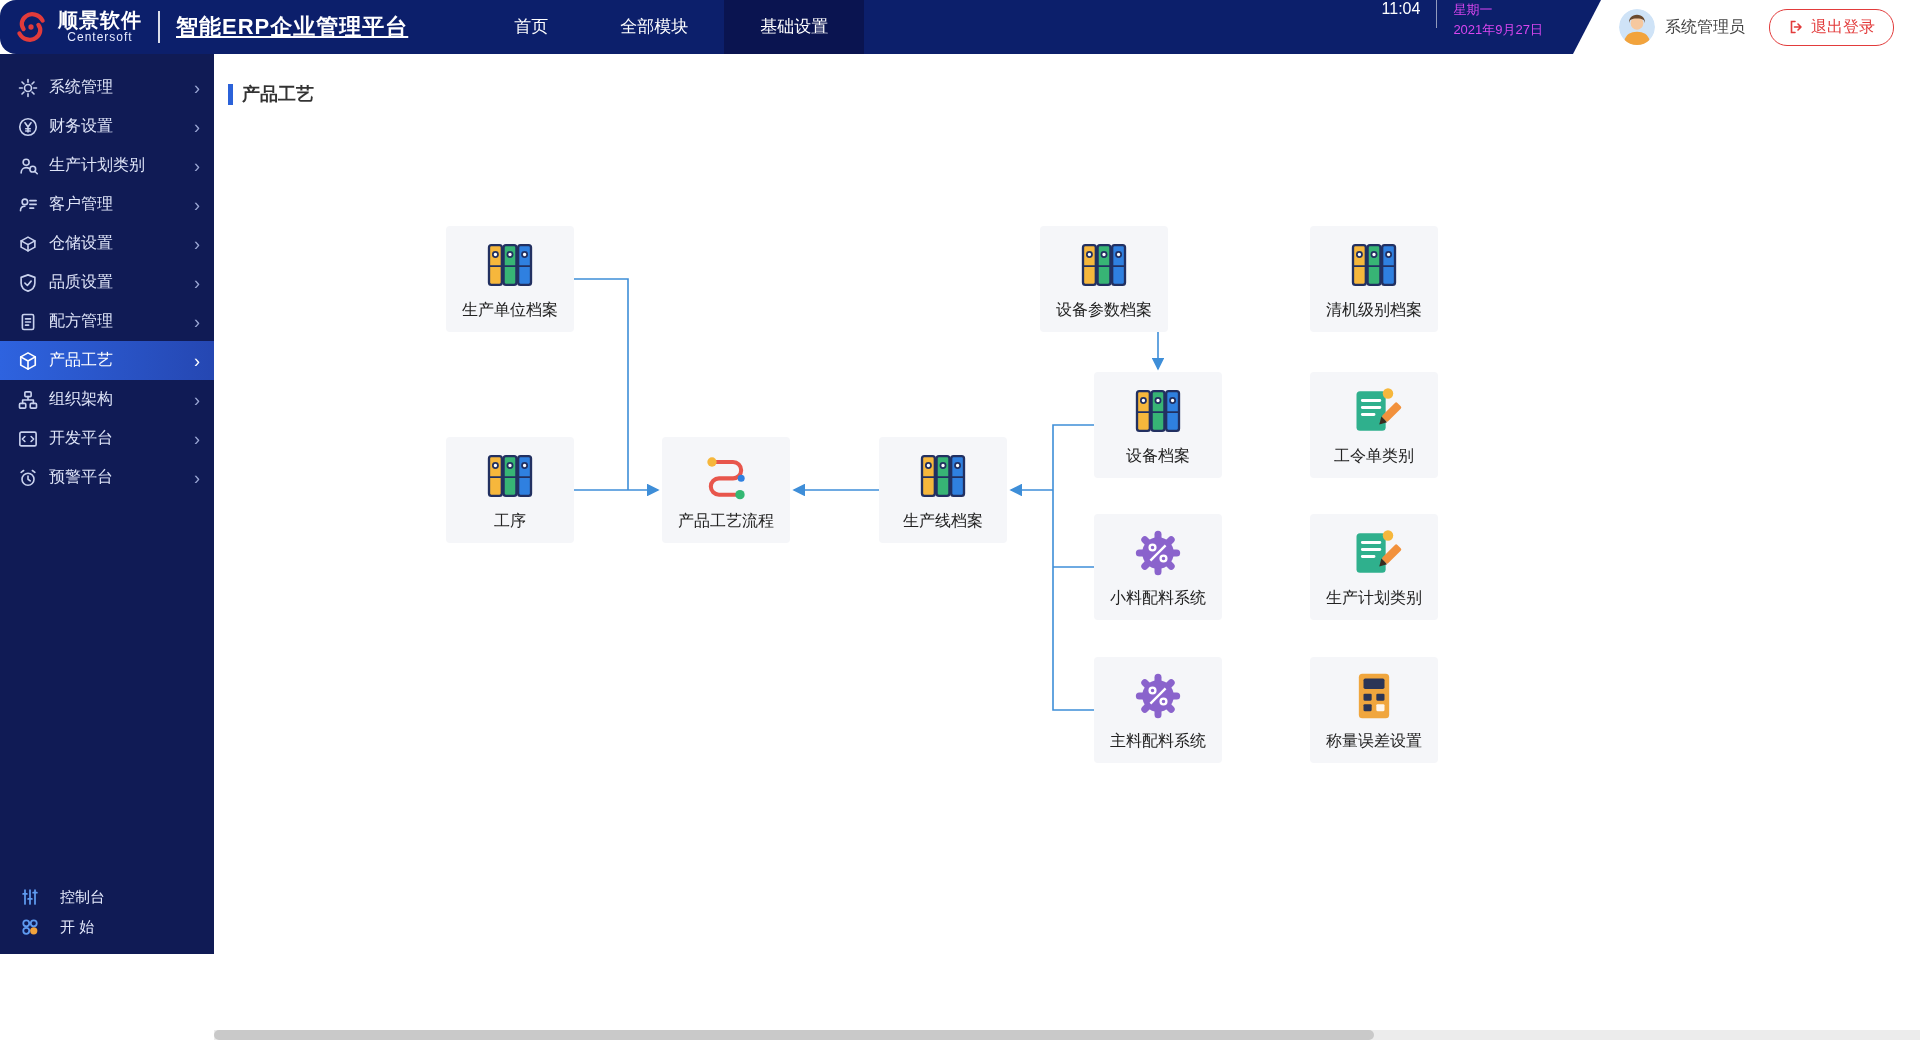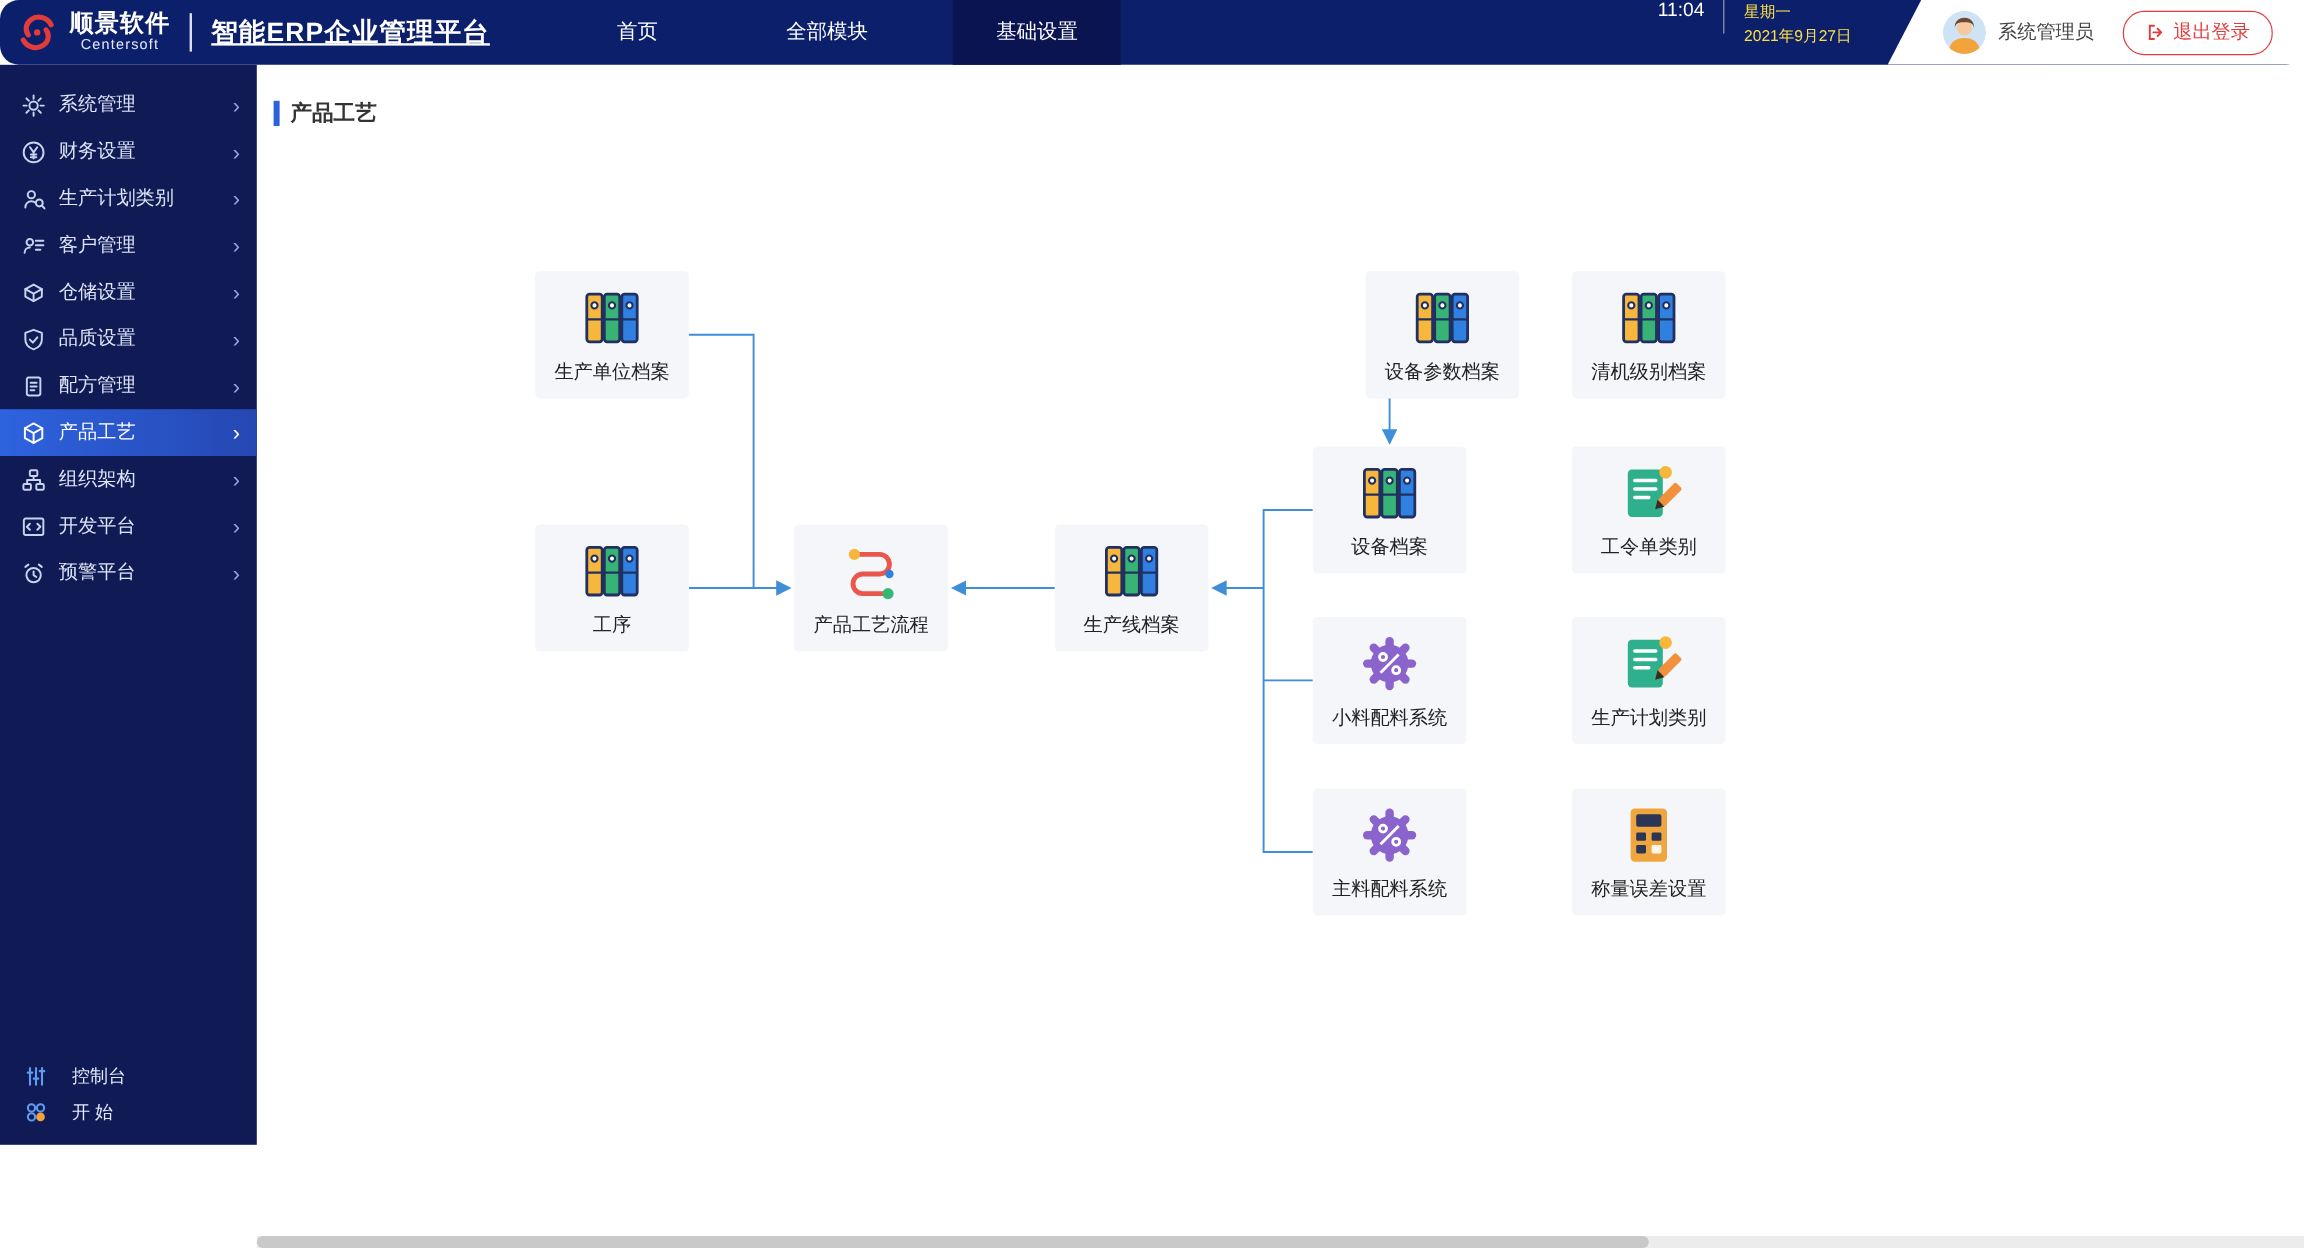--- a/index.html
+++ b/index.html
@@ -9,27 +9,27 @@
   
   .topbar { position:absolute; top:0; left:0; width:1920px; height:54px;
     background:#0c1f6b; color:#fff; display:flex; align-items:center; z-index:20;border-radius:16px; }
   .brand { display:flex; align-items:center; padding-left:12px; }
   .logo { width:38px; height:38px; margin-right:8px; flex:0 0 auto; }
   .brand-text { text-align:center; line-height:1.1; }
   .brand-cn { font-size:20px; font-weight:bold; letter-spacing:1px; }
   .brand-en { font-size:12px; letter-spacing:1px; color:#e7ebff; }
   .brand-divider { width:2px; height:32px; background:rgba(255,255,255,.85); margin:0 16px; }
   .app-title { font-size:22px; font-weight:bold; letter-spacing:1px;text-decoration:underline; }
-  .topnav { display:flex; height:54px; margin-left:70px;gap:35px; }
+  .topnav { display:flex; height:54px; margin-left:70px; }
   .nav-item { height:54px; line-height:54px; padding:0 36px; font-size:17px; cursor:pointer; }
   .nav-item.active { background:#0a1450; }
   .top-right { margin-left:auto; display:flex; height:54px; }
   .time { font-size:16px; margin-right:16px; }
   .vline { width:1px; height:28px; background:rgba(255,255,255,.55); margin-right:16px; }
-  .datebox { font-size:13px; line-height:1.55; margin-right:30px; color:#fde047; }
+  .datebox { font-size:13px; line-height:1.55; margin-right:30px; color:#d946ef; }
   .user-panel { height:54px; background:#fff; display:flex; align-items:center;
     padding:0 26px 0 46px; clip-path:polygon(28px 0,100% 0,100% 100%,0 100%); }
   .avatar { width:36px; height:36px; border-radius:50%; overflow:hidden; flex:0 0 auto; }
   .user-name { color:#444; font-size:16px; margin:0 24px 0 10px; }
   .logout-btn { display:flex; align-items:center; gap:7px; border:1px solid #e23b3b;
     color:#e23b3b; background:#fff; border-radius:18px; padding:7px 18px; font-size:16px;
     cursor:pointer; font-family:inherit; }
   .logout-btn svg { width:16px; height:16px; }
 
   
@@ -366,21 +366,21 @@
     <g fill="#fff" stroke="#223061" stroke-width="1.5">
       <circle cx="11.5" cy="15" r="2.2"></circle>
               <circle cx="24" cy="15" r="2.2"></circle>
               <circle cx="36.5" cy="15" r="2.2"></circle>
     </g>
     <path d="M6 25h11M18.5 25h11M31 25h11" stroke="#223061" stroke-width="1.5"></path>
   </svg>
         </span>
         <span class="nlabel">生产线档案</span>
       </div>
-      <div class="node" style="left: 988px; top: 225px;">
+      <div class="node" style="left: 890px; top: 225px;">
         <span class="nicon">
           <svg viewBox="0 0 48 48">
     <g stroke="#223061" stroke-width="2">
       <rect x="6" y="7" width="11" height="34" rx="2" fill="#f6b73c"></rect>
       <rect x="18.5" y="7" width="11" height="34" rx="2" fill="#37b475"></rect>
       <rect x="31" y="7" width="11" height="34" rx="2" fill="#2f80e0"></rect>
     </g>
     <g fill="#fff" stroke="#223061" stroke-width="1.5">
       <circle cx="11.5" cy="15" r="2.2"></circle>
               <circle cx="24" cy="15" r="2.2"></circle>

